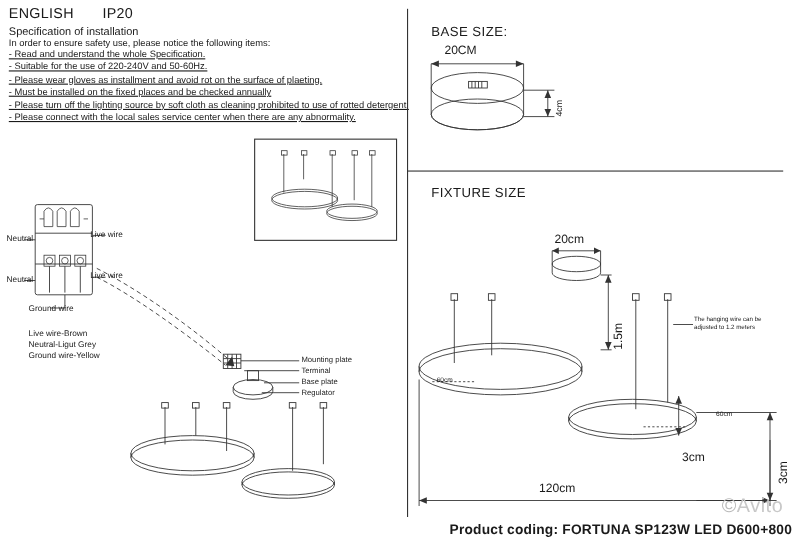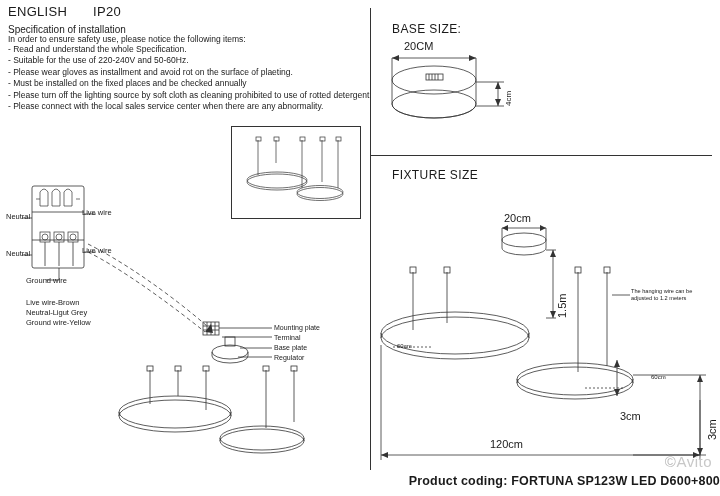--- a/index.html
+++ b/index.html
@@ -14,21 +14,21 @@
   }
   .page { position:absolute; inset:0; }
 
   
   .hdr { position:absolute; left:8px; top:4px; font-size:13px; letter-spacing:.3px; }
   .hdr .lang { margin-right:22px; }
 
   .spec-title { position:absolute; left:8px; top:24px; font-size:10px; }
   .spec-intro { position:absolute; left:8px; top:34px; font-size:8.5px; }
   .spec-list { position:absolute; left:8px; top:44px; font-size:8.5px; line-height:11.4px; }
-  .spec-list div { white-space:nowrap; }
+  .spec-list div { white-space:nowrap;text-decoration:underline; }
 
   
   .vline { position:absolute; background:#333; width:1px; }
   .hline { position:absolute; background:#333; height:1px; }
 
   
   .panel-title { position:absolute; font-size:12px; letter-spacing:.4px; }
 
   
   .thumb { position:absolute; border:1px solid #333; background:#fff; }
@@ -42,21 +42,21 @@
 
   .dim { position:absolute; font-size:11px; }
   .dim-s { position:absolute; font-size:8px; }
   .dim-xs { position:absolute; font-size:6px; }
 
   .note-box { position:absolute; font-size:5.6px; line-height:7px; width:80px; }
 
   .product-code { position:absolute; left:0; right:0; bottom:8px; text-align:right;
                   font-size:12.5px; font-weight:bold; letter-spacing:.2px; }
 
-  .wm { position:absolute; right:8px; bottom:26px; font-size:15px; color:#b9b9b9; letter-spacing:.5px; }
+  .wm { position:absolute; right:8px; bottom:26px; font-size:18px; color:#b9b9b9; letter-spacing:.5px; }
   .wm .a { color:#c8c8c8; }
 
   svg { position:absolute; left:0; top:0; overflow:visible; }
   .rot90 { transform: rotate(-90deg); transform-origin: left top; }
 </style>
 </head>
 <body>
 
 <div class="page">
 

